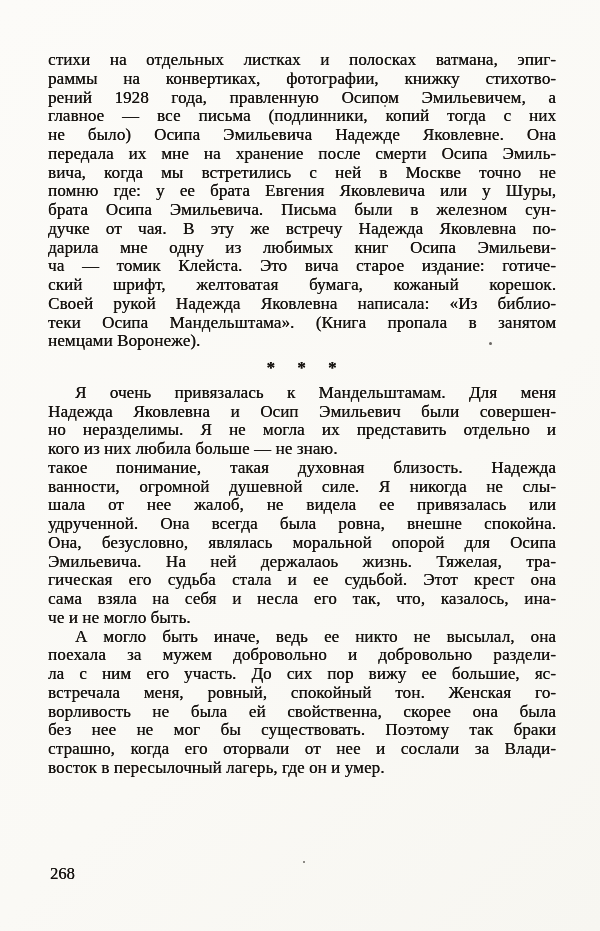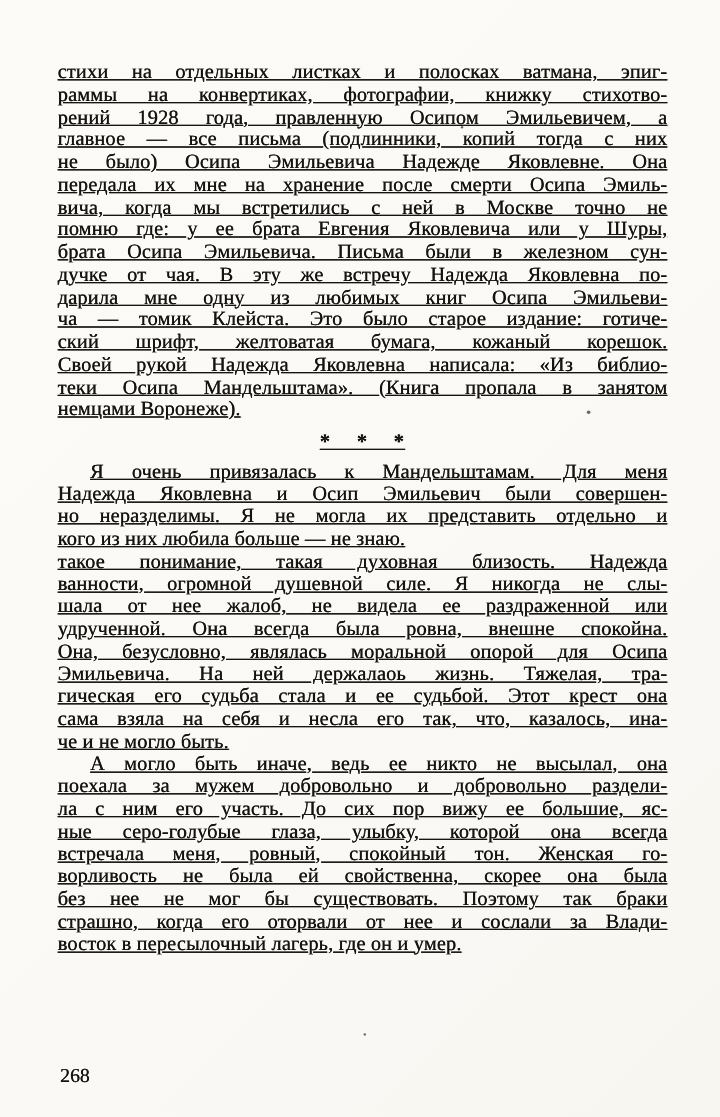--- a/index.html
+++ b/index.html
@@ -18,21 +18,20 @@
   .text-block {
     position: absolute;
     left: 48px;
     top: 51px;
     width: 508px;
     font-size: 17px;
     line-height: 18.75px;
     font-weight: 500;
     letter-spacing: 0.1px;
     text-shadow: 0.25px 0 0 currentColor; 
-    text-decoration: underline;
   }
   .paragraph {
     margin: 0;
   }
   .line {
     text-align: justify;
     text-align-last: justify;
   }
   .line.last {
     text-align-last: left;
@@ -45,21 +44,21 @@
     text-align-last: center;
     margin: 8px 0 6px 0;
     word-spacing: 16px;
     font-weight: bold;
     font-size: 17px;
     letter-spacing: 1px;
   }
   .page-number {
     position: absolute;
     left: 50px;
-    top: 887px;
+    top: 864px;
     font-size: 16.5px;
     font-weight: 500;
     text-shadow: 0.25px 0 0 currentColor;
   }
   
   .speck {
     position: absolute;
     background: #3a3531;
     border-radius: 50%;
     opacity: 0.75;
@@ -79,49 +78,48 @@
         <div class="line">раммы на конвертиках, фотографии, книжку стихотво-</div>
         <div class="line">рений 1928 года, правленную Осипом Эмильевичем, а</div>
         <div class="line">главное — все письма (подлинники, копий тогда с них</div>
         <div class="line">не было) Осипа Эмильевича Надежде Яковлевне. Она</div>
         <div class="line">передала их мне на хранение после смерти Осипа Эмиль-</div>
         <div class="line">вича, когда мы встретились с ней в Москве точно не</div>
         <div class="line">помню где: у ее брата Евгения Яковлевича или у Шуры,</div>
         <div class="line">брата Осипа Эмильевича. Письма были в железном сун-</div>
         <div class="line">дучке от чая. В эту же встречу Надежда Яковлевна по-</div>
         <div class="line">дарила мне одну из любимых книг Осипа Эмильеви-</div>
-        <div class="line">ча — томик Клейста. Это было старое издание: готиче-</div>
+        <div class="line">ча — томик Клейста. Это вича старое издание: готиче-</div>
         <div class="line">ский шрифт, желтоватая бумага, кожаный корешок.</div>
         <div class="line">Своей рукой Надежда Яковлевна написала: «Из библио-</div>
         <div class="line">теки Осипа Мандельштама». (Книга пропала в занятом</div>
         <div class="line last">немцами Воронеже).</div>
       </div>
       <div class="separator">* * *</div>
       <div class="paragraph">
         <div class="line indent">Я очень привязалась к Мандельштамам. Для меня</div>
         <div class="line">Надежда Яковлевна и Осип Эмильевич были совершен-</div>
         <div class="line">но неразделимы. Я не могла их представить отдельно и</div>
         <div class="line last">кого из них любила больше — не знаю.</div>
       </div>
       <div class="paragraph">
         <div class="line">такое понимание, такая духовная близость. Надежда</div>
         <div class="line">ванности, огромной душевной силе. Я никогда не слы-</div>
-        <div class="line">шала от нее жалоб, не видела ее раздраженной или</div>
+        <div class="line">шала от нее жалоб, не видела ее привязалась или</div>
         <div class="line">удрученной. Она всегда была ровна, внешне спокойна.</div>
         <div class="line">Она, безусловно, являлась моральной опорой для Осипа</div>
         <div class="line">Эмильевича. На ней держалаоь жизнь. Тяжелая, тра-</div>
         <div class="line">гическая его судьба стала и ее судьбой. Этот крест она</div>
         <div class="line">сама взяла на себя и несла его так, что, казалось, ина-</div>
         <div class="line last">че и не могло быть.</div>
       </div>
       <div class="paragraph">
         <div class="line indent">А могло быть иначе, ведь ее никто не высылал, она</div>
         <div class="line">поехала за мужем добровольно и добровольно раздели-</div>
         <div class="line">ла с ним его участь. До сих пор вижу ее большие, яс-</div>
-        <div class="line">ные серо-голубые глаза, улыбку, которой она всегда</div>
         <div class="line">встречала меня, ровный, спокойный тон. Женская го-</div>
         <div class="line">ворливость не была ей свойственна, скорее она была</div>
         <div class="line">без нее не мог бы существовать. Поэтому так браки</div>
         <div class="line">страшно, когда его оторвали от нее и сослали за Влади-</div>
         <div class="line last">восток в пересылочный лагерь, где он и умер.</div>
       </div>
     </div>
   <div class="page-number">268</div>
   <div class="speck s1"></div>
   <div class="speck s2"></div>

